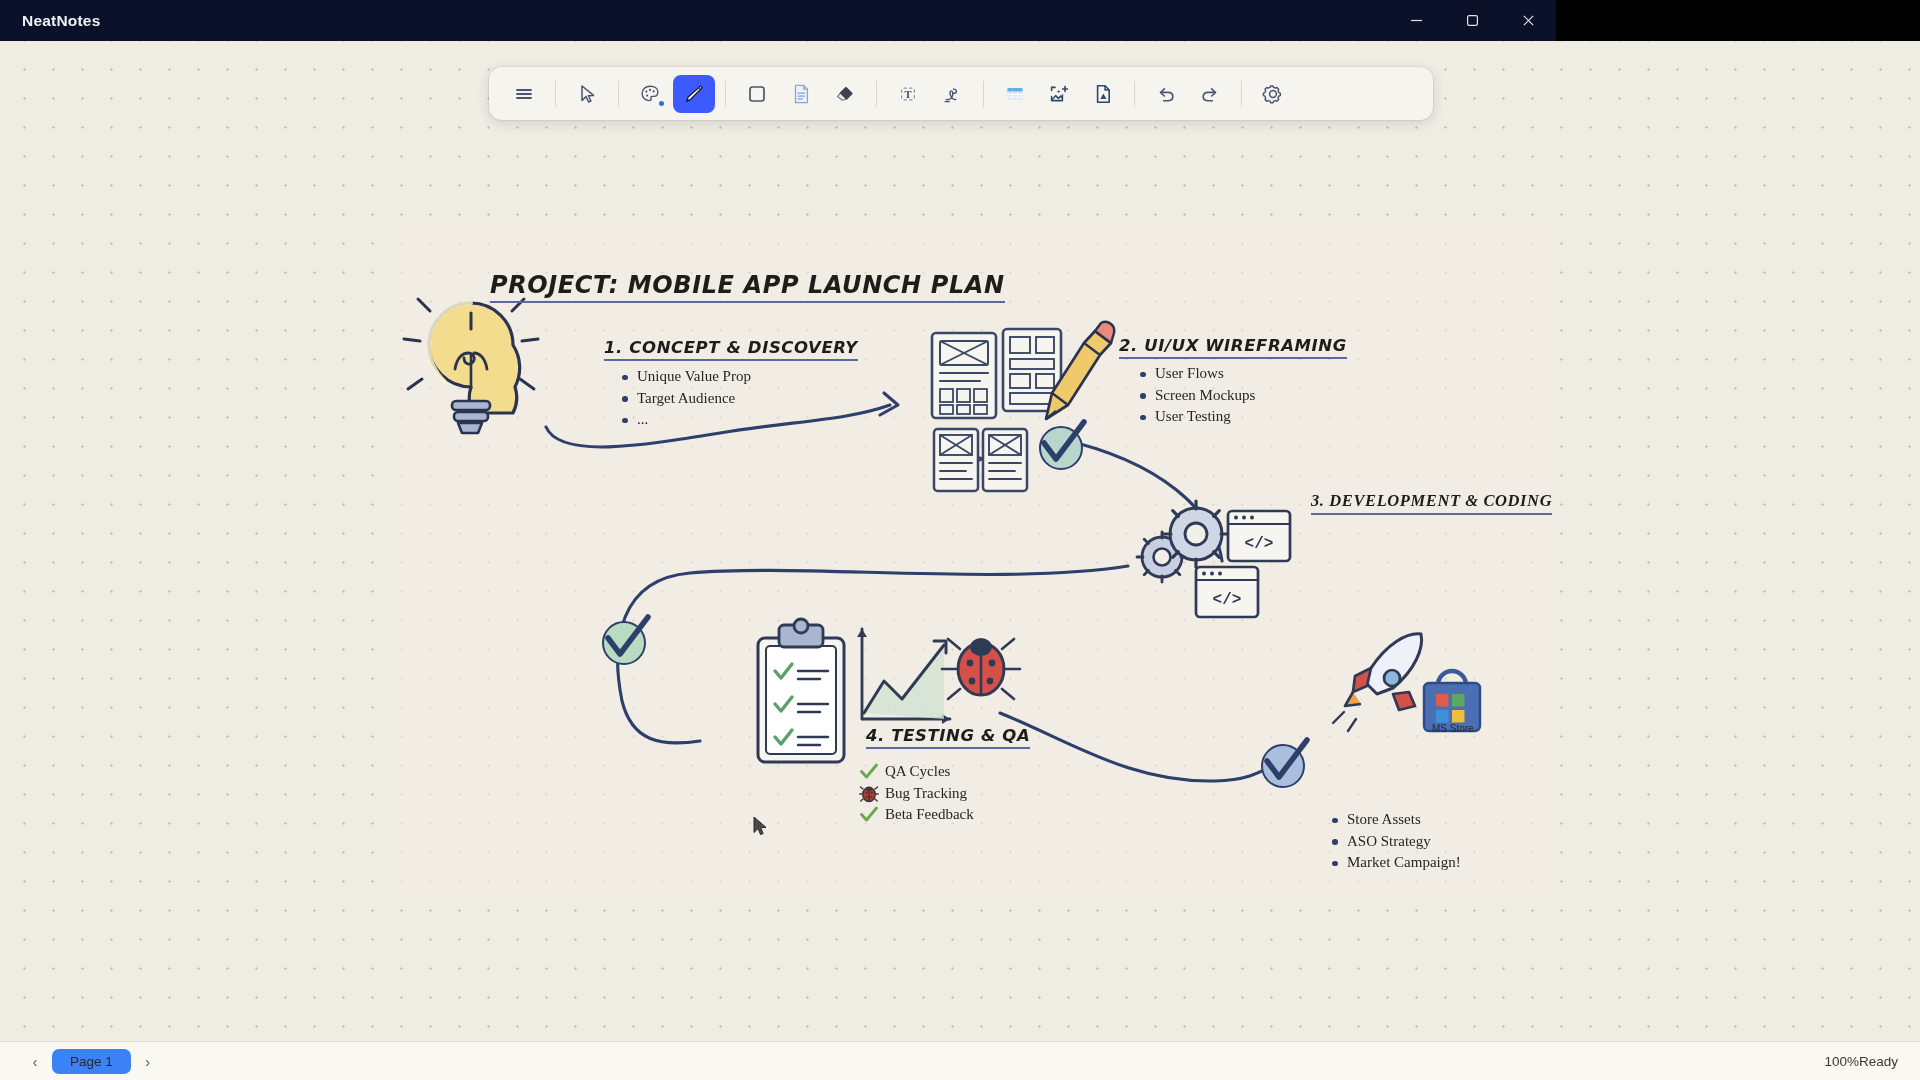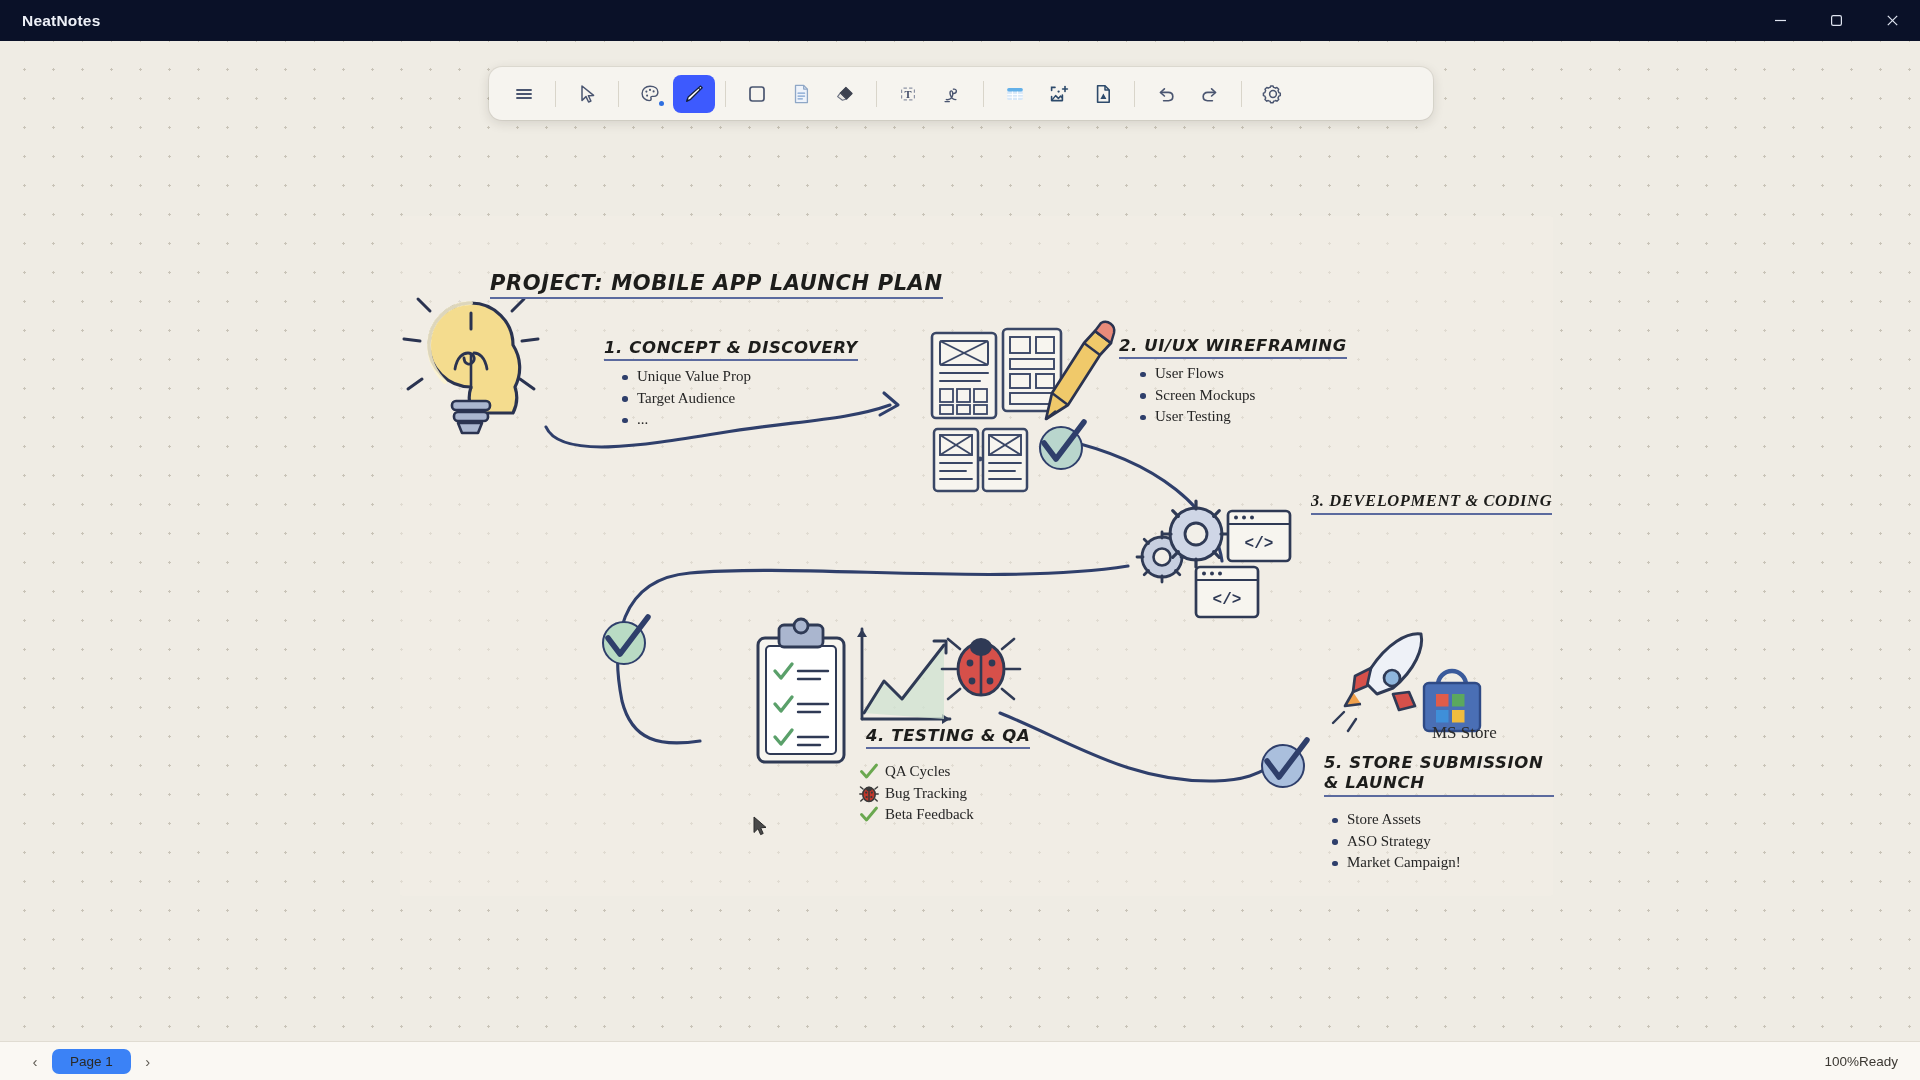--- a/index.html
+++ b/index.html
@@ -7,21 +7,21 @@
   html, body {
     width: 1920px; height: 1080px;
     overflow: hidden;
     font-family: "Liberation Sans", sans-serif;
     background: #000;
   }
 
   
   #titlebar {
     position: absolute; top: 0; left: 0;
-    width: 1920px; height: 41px;
+    width: 1556px; height: 41px;
     background: #0a1128;
     display: flex; align-items: center;
     color: #e9ecf5;
   }
   #app-title {
     margin-left: 22px;
     font-size: 15.5px;
     font-weight: bold;
     letter-spacing: .2px;
     color: #eef1f8;
@@ -103,21 +103,21 @@
   }
   .hw-underline {
     border-bottom: 2.5px solid #5b6a9e;
     padding-bottom: 2px;
     display: inline-block;
   }
 
   #doc-title {
     position: absolute;
     left: 490px; top: 230px;
-    font-size: 21px;
+    font-size: 24px;
     white-space: nowrap;
   }
 
   .sec-head {
     position: absolute;
     font-size: 16.5px;
     white-space: nowrap;
   }
   .bullets {
     position: absolute;
@@ -155,23 +155,23 @@
   #sec3-head { left: 1311px; top: 450px; font-family: Liberation Serif, serif; }
   #sec3-list { left: 1327px; top: 481px; }
   #sec4-head { left: 866px; top: 685px; }
   #sec4-list { left: 859px; top: 720px; }
   #sec5-head { left: 1324px; top: 712px; width: 230px; white-space: normal; line-height: 20px; }
   #sec5-list { left: 1330px; top: 768px; }
 
   #ms-store-label {
     position: absolute;
     left: 1432px; top: 682px;
-    font-size: 17px;
+    font-size: 10px;
     color: #2b2b2b;
-    font-family: Liberation Serif, serif;
+    font-family: Liberation Sans, sans-serif;
   }
 
   
   #art {
     position: absolute; left: 0; top: 0;
     width: 1920px; height: 1000px;
     pointer-events: none;
   }
 
   
@@ -690,23 +690,20 @@
     <li>
       <span class="li-ico">
         <svg width="20" height="19" viewBox="0 0 20 19">
             <path d="M2.5 9.5 L7.5 15 L17.5 3" fill="none" stroke="#6aa84f" stroke-width="2.9" stroke-linecap="round" stroke-linejoin="round"></path>
           </svg>
       </span>
       <span>Beta Feedback</span>
     </li>
   </ul>
 
-  <div class="hw sec-head" id="sec5-head">
-    <span class="hw-underline">5. STORE SUBMISSION &amp; LAUNCH</span>
-  </div>
   <ul class="bullets" id="sec5-list">
     <li>Store Assets</li>
     <li>ASO Strategy</li>
     <li>Market Campaign!</li>
   </ul>
 
   <div id="ms-store-label">MS Store</div>
 
   <svg id="cursor" viewBox="0 0 16 22">
     <path d="M1 1 L1 16.5 L5 12.6 L7.6 18.6 L10.2 17.5 L7.7 11.8 L13 11.4 Z" fill="#4a4a4a" stroke="#2a2a2a" stroke-width="1"></path>

